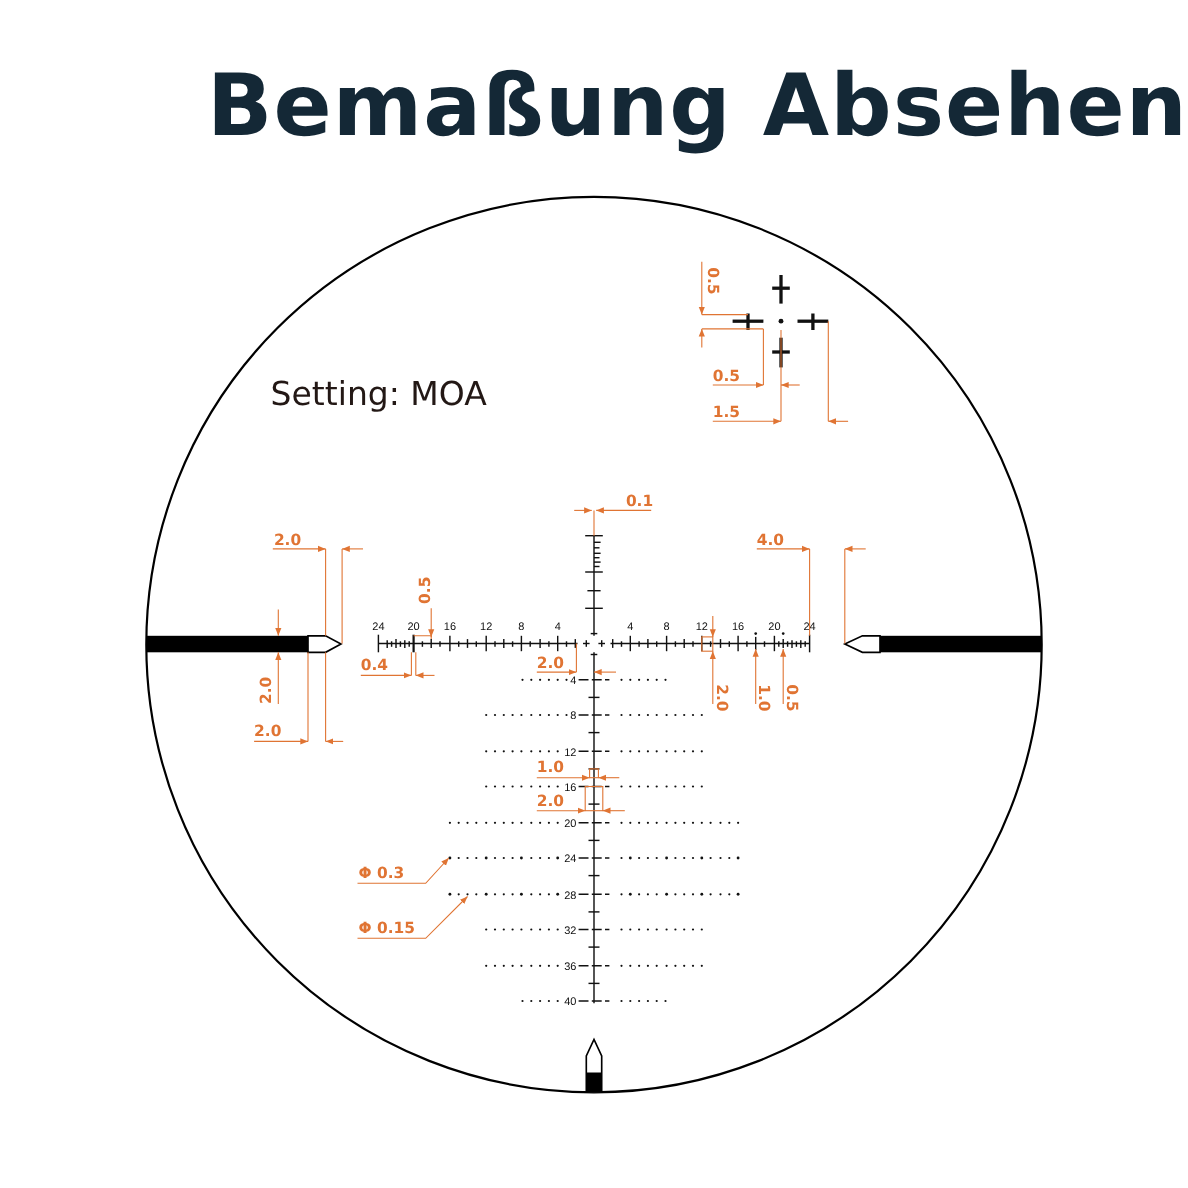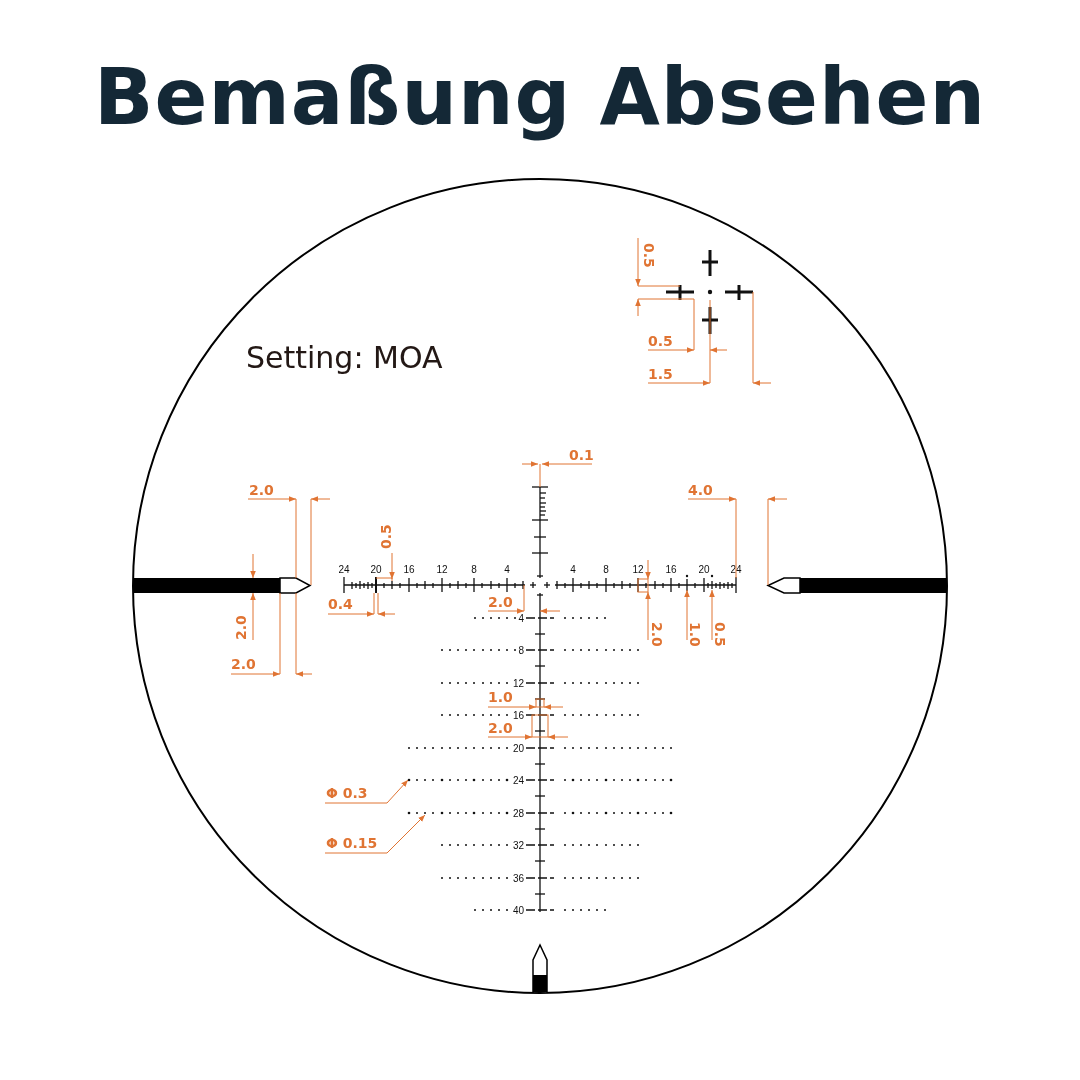--- a/index.html
+++ b/index.html
@@ -1,18 +1,18 @@
 <!DOCTYPE html>
 <html><head>
 <meta charset="utf-8">
 <style>
   html, body { margin: 0; padding: 0; background: #ffffff; }
   body { width: 1080px; height: 1080px; position: relative; overflow: hidden; font-family: "DejaVu Sans", sans-serif; }
   .title {
-    position: absolute; left: 0; top: 52px; width: 1080px; text-align: center;
+    position: absolute; left: 0; top: 52px; width: 1080px; text-align: right;
     font-family: "DejaVu Sans", sans-serif; font-weight: bold; font-size: 78px;
     color: #142836; letter-spacing: 1px; line-height: 90px;
   }
   svg { position: absolute; left: 0; top: 0; }
   .lbl { font-family: "DejaVu Sans", sans-serif; font-weight: bold; fill: #e07433; font-size: 14px; }
   .num { font-family: "Liberation Sans", sans-serif; fill: #111; font-size: 10px; }
   .setting { font-family: "DejaVu Sans", sans-serif; font-size: 30px; fill: #231815; }
 </style>
 </head>
 <body>

